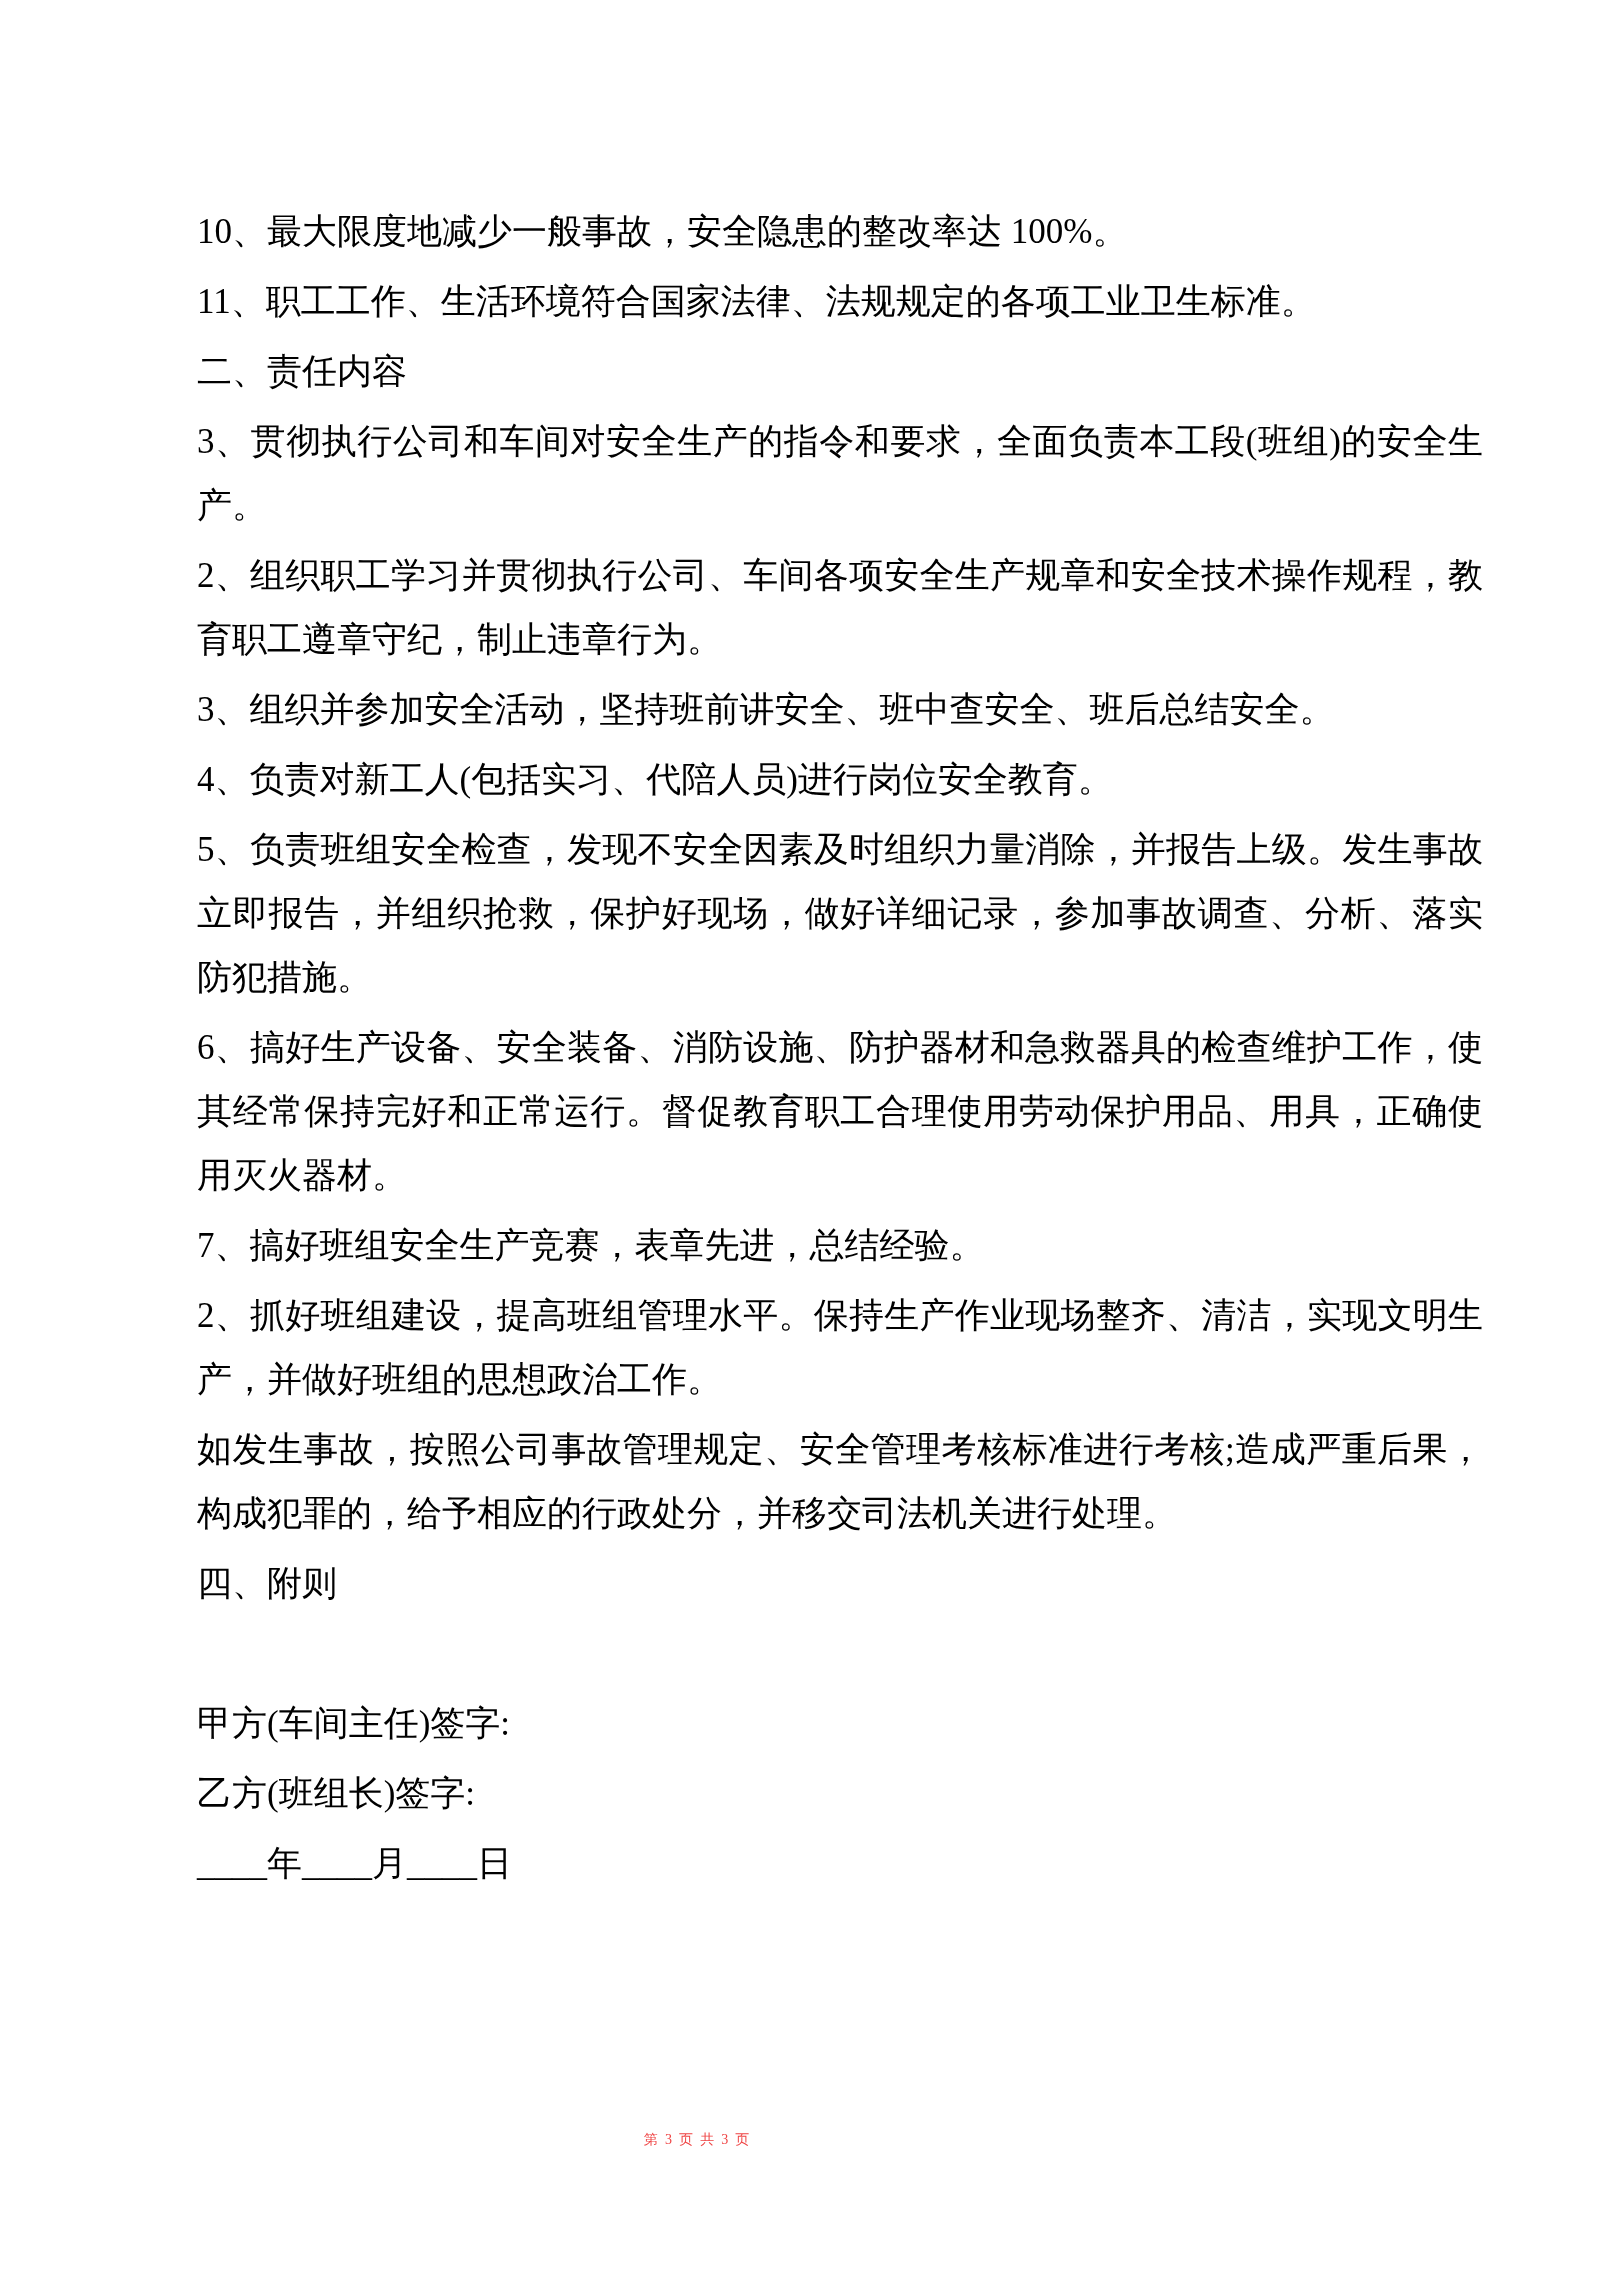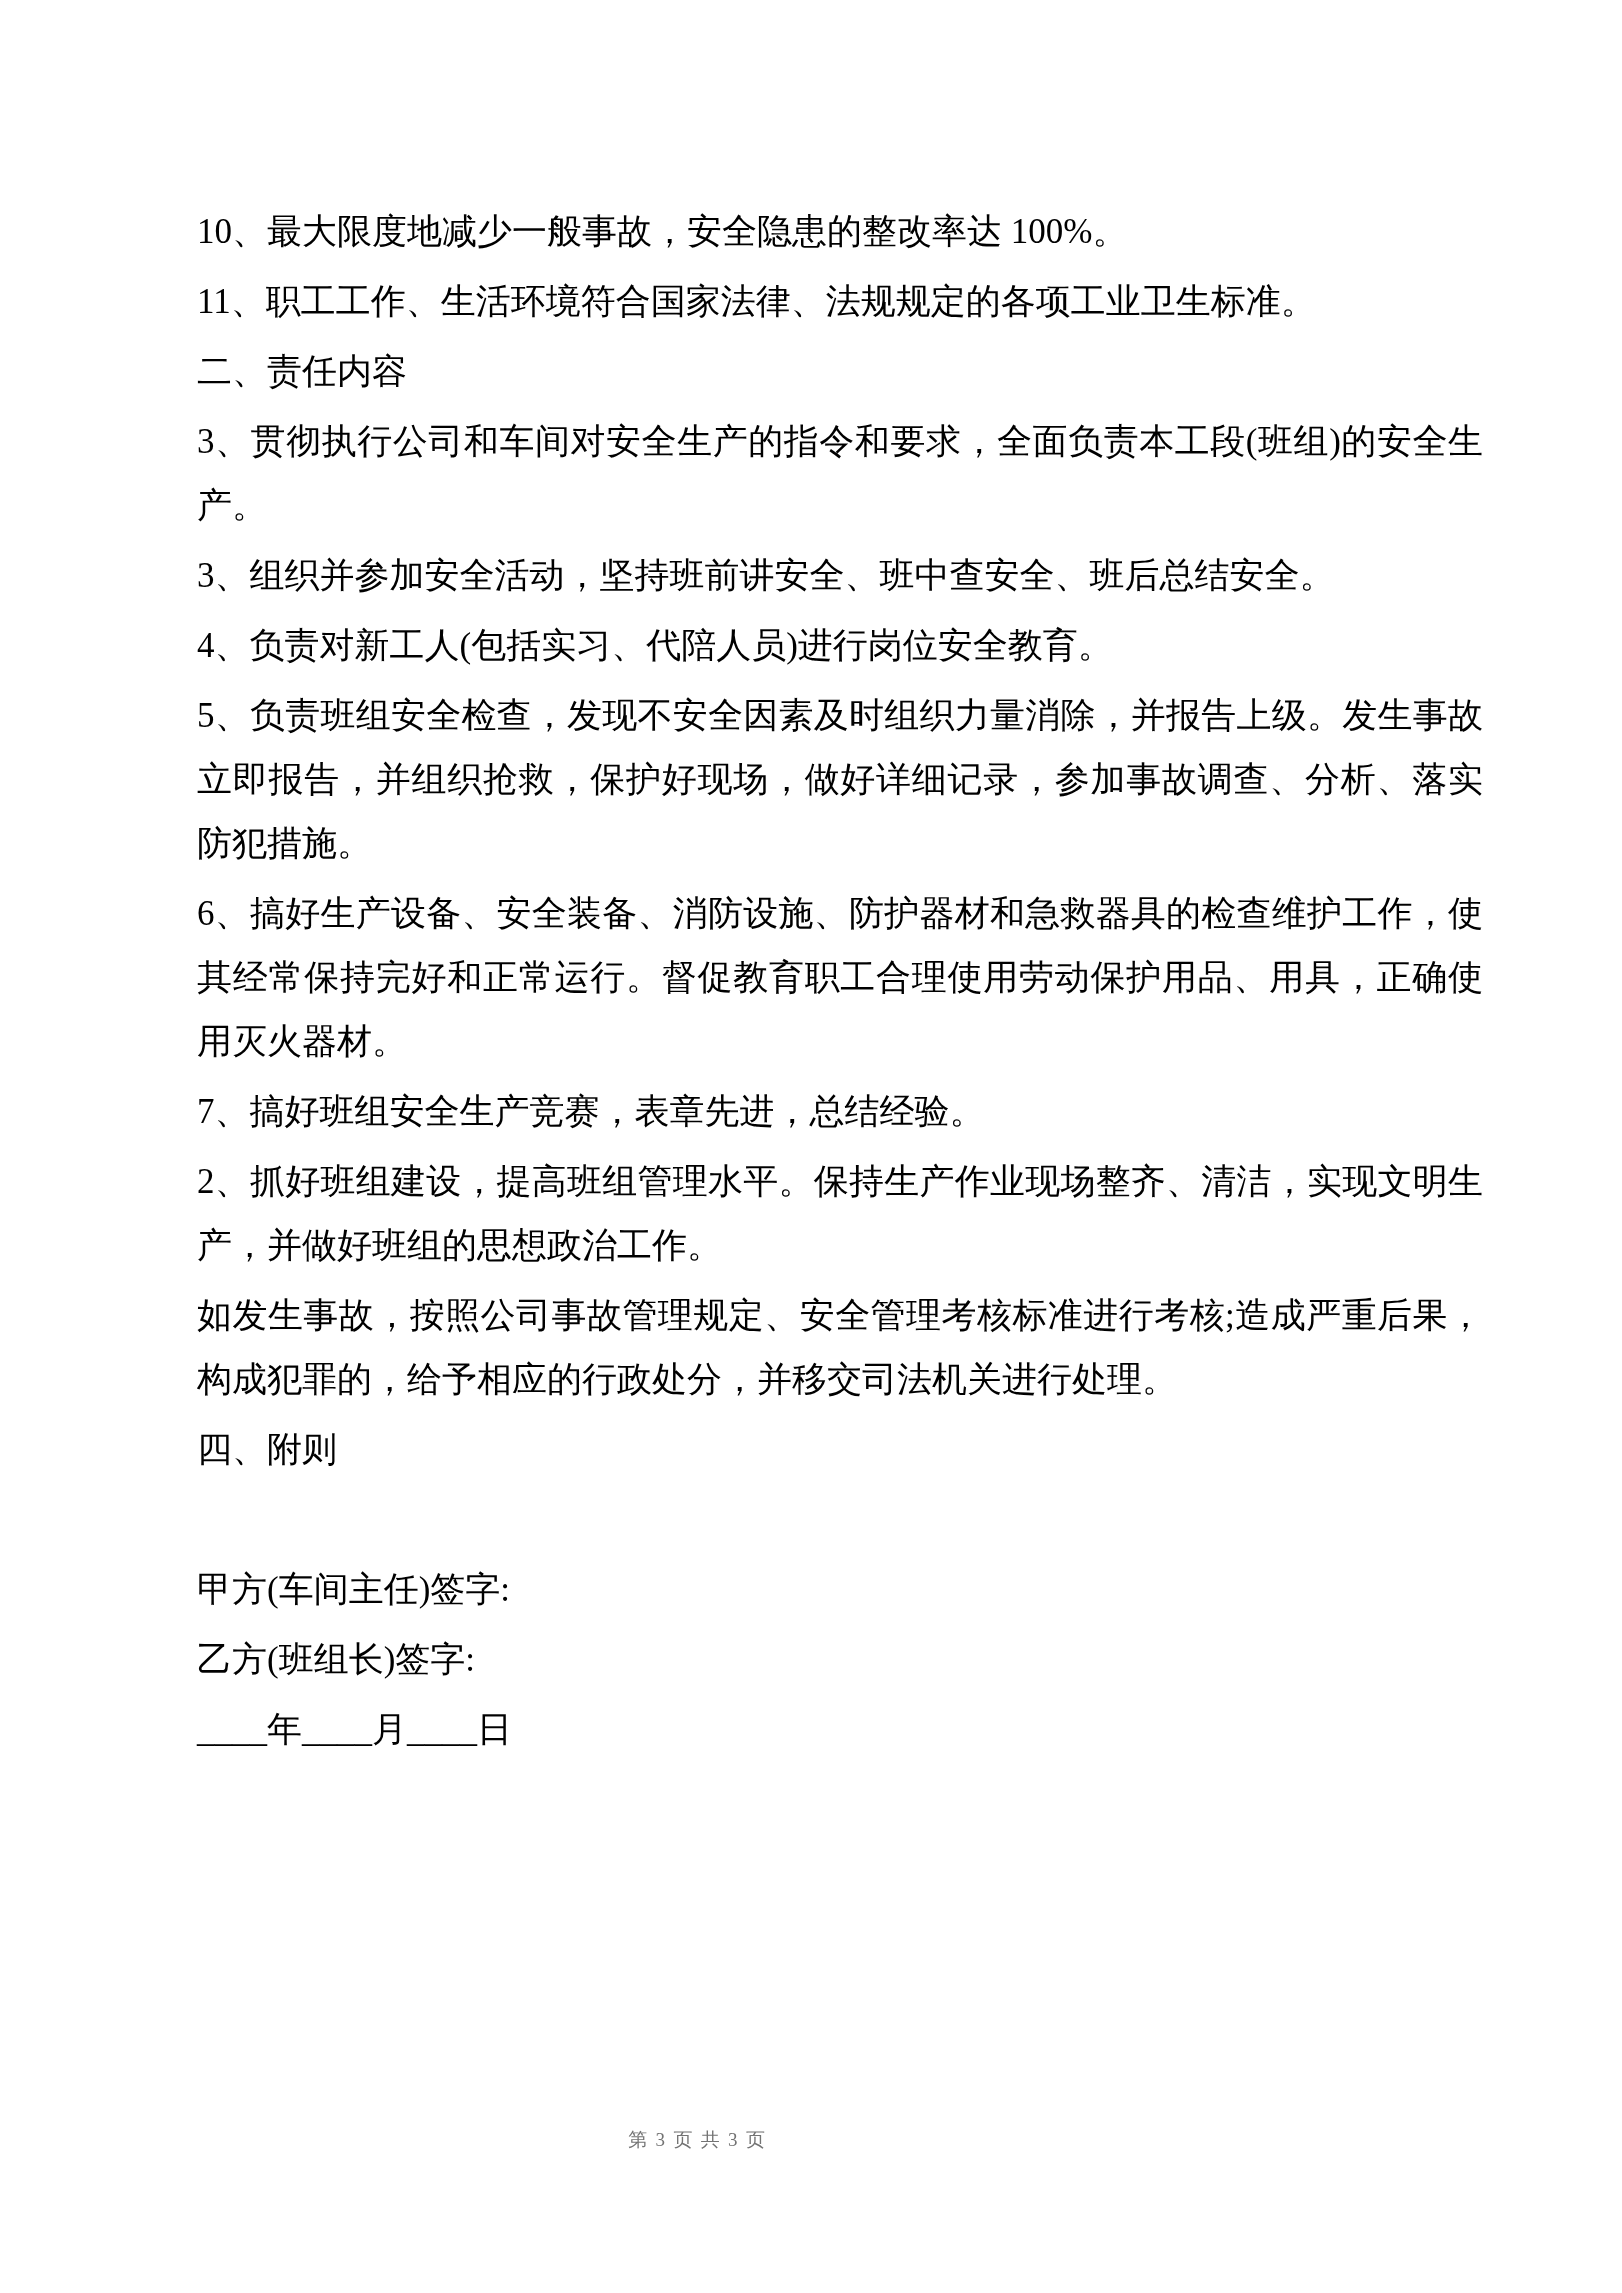--- a/index.html
+++ b/index.html
@@ -35,34 +35,35 @@
   }
   .sig-line {
     text-align: left;
   }
   .page-footer {
     position: absolute;
     top: 2127px;
     left: 0;
     width: 1395px;
     text-align: center;
-    font-size: 19px;
+    font-size: 14px;
     line-height: 25.5px;
     letter-spacing: 1.8px;
-    color: #737373;
+    color: #ef4444;
   }
 </style>
 </head>
 <body>
 
 <div class="doc-content">
   <p>10、最大限度地减少一般事故，安全隐患的整改率达 100%。</p>
   <p>11、职工工作、生活环境符合国家法律、法规规定的各项工业卫生标准。</p>
   <p>二、责任内容</p>
   <p>3、贯彻执行公司和车间对安全生产的指令和要求，全面负责本工段(班组)的安全生产。</p>
+  <p>2、组织职工学习并贯彻执行公司、车间各项安全生产规章和安全技术操作规程，教育职工遵章守纪，制止违章行为。</p>
   <p>3、组织并参加安全活动，坚持班前讲安全、班中查安全、班后总结安全。</p>
   <p>4、负责对新工人(包括实习、代陪人员)进行岗位安全教育。</p>
   <p>5、负责班组安全检查，发现不安全因素及时组织力量消除，并报告上级。发生事故立即报告，并组织抢救，保护好现场，做好详细记录，参加事故调查、分析、落实防犯措施。</p>
   <p>6、搞好生产设备、安全装备、消防设施、防护器材和急救器具的检查维护工作，使其经常保持完好和正常运行。督促教育职工合理使用劳动保护用品、用具，正确使用灭火器材。</p>
   <p>7、搞好班组安全生产竞赛，表章先进，总结经验。</p>
   <p>2、抓好班组建设，提高班组管理水平。保持生产作业现场整齐、清洁，实现文明生产，并做好班组的思想政治工作。</p>
   <p>如发生事故，按照公司事故管理规定、安全管理考核标准进行考核;造成严重后果，构成犯罪的，给予相应的行政处分，并移交司法机关进行处理。</p>
   <p>四、附则</p>
   <div class="blank-line"></div>
   <p class="sig-line">甲方(车间主任)签字:</p>

